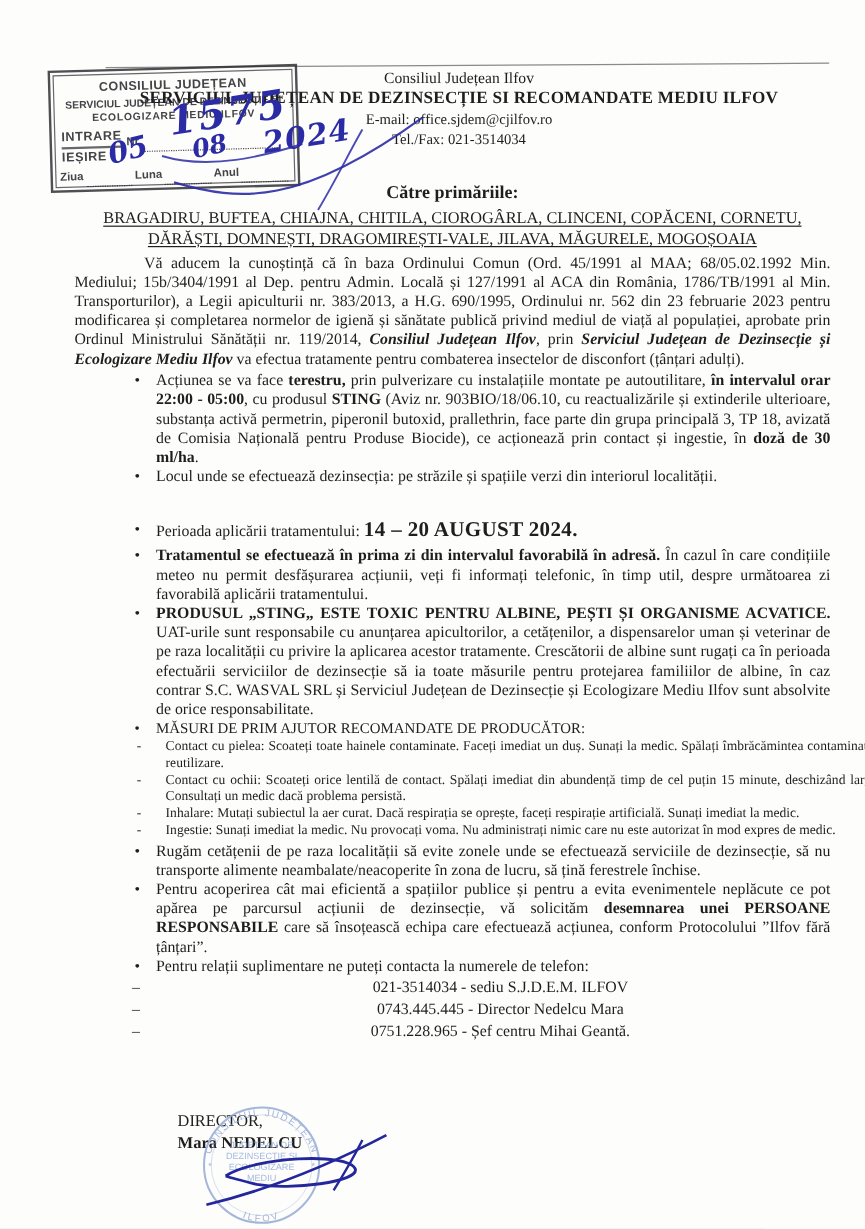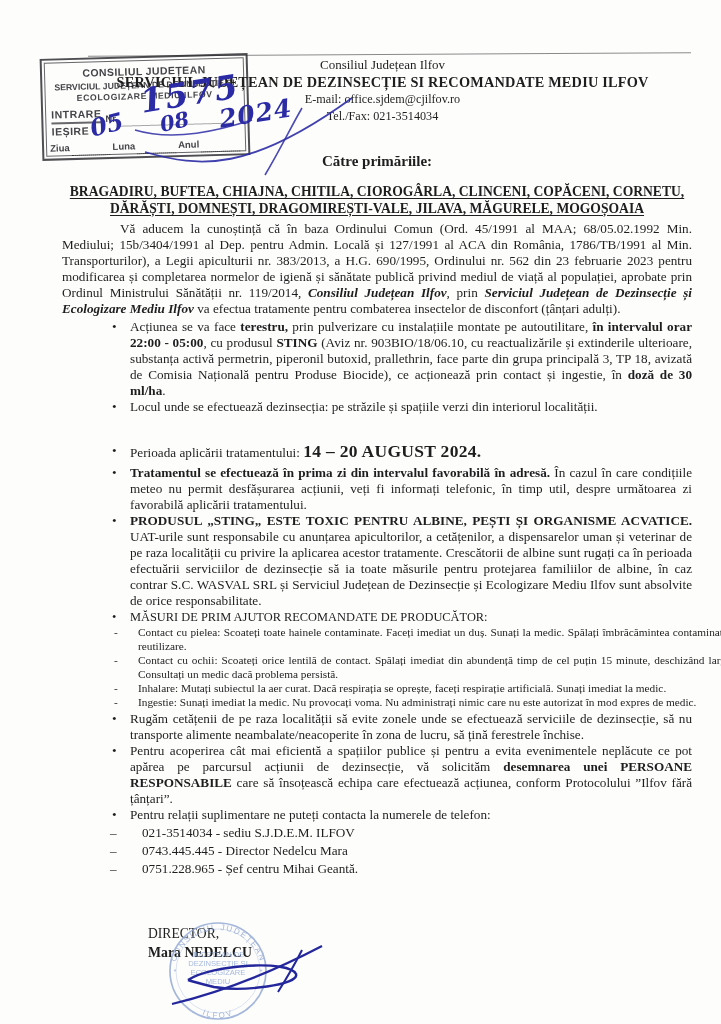--- a/index.html
+++ b/index.html
@@ -39,33 +39,33 @@
   .hand{position:absolute; color:#2b2ba6; font-family:"DejaVu Serif", serif;
     font-style:italic; font-weight:bold; pointer-events:none;}
   .hand-nr{left:140px; top:86px; font-size:33px; transform:rotate(-9deg); letter-spacing:2px;}
   .hand-ziua{left:90px; top:117px; font-size:24px; transform:rotate(-14deg);}
   .hand-luna{left:160px; top:114px; font-size:21px; transform:rotate(-12deg);}
   .hand-anul{left:219px; top:106px; font-size:25px; transform:rotate(-9deg); letter-spacing:1px;}
   .ink-svg{position:absolute; pointer-events:none;}
   
   .body-flow{position:absolute; top:152px; left:62px; width:630px;}
   .to-heading{text-align:center; font-weight:bold; font-size:15px; line-height:18px;}
-  .recipients{text-align:center; font-weight:bold; font-size:13.6px; line-height:16.8px;
-    text-decoration:underline; text-underline-offset:2px; margin-top:14px;}
+  .recipients{text-align:center; font-weight:normal; font-size:13.6px; line-height:16.8px;
+    text-decoration:underline; text-underline-offset:2px; margin-top:4px;}
   .intro{ text-align:justify; text-indent:58px; margin-top:3px; }
   ul.main-list{list-style:none; margin:2px 0 0 0; padding:0;}
   li.bullet{position:relative; padding-left:68px; text-align:justify;}
   li.bullet::before{content:"\2022"; position:absolute; left:50px; top:0;}
   li.small-head{font-size:12.4px;}
   li.big-date{line-height:24px;margin-top:24px;}
   ul.sub-list{list-style:none; margin:0; padding:0; font-size:11.3px; line-height:14px;}
   li.sub{position:relative; padding-left:76px; text-align:justify; width:638px;}
   li.sub::before{content:"-"; position:absolute; left:52px; top:0;}
   ul.phone-list{list-style:none; margin:1px 0 0 0; padding:0; line-height:18.4px;}
-  li.phone{position:relative; padding-left:80px;}
+  li.phone{position:relative; padding-left:80px;text-align:center;}
   li.phone::before{content:"\2013"; position:absolute; left:48px; top:0;}
   .b{font-weight:bold;}
   .bi{font-weight:bold; font-style:italic;}
   .big{font-weight:bold; font-size:17.5px; letter-spacing:.3px;}
   
   .sig-block{position:absolute; left:148px; top:924px;}
   .sig-role{font-size:13.6px; line-height:19px;}
   .sig-name{font-size:13.8px; font-weight:bold; line-height:19px;}
   .round-stamp{position:absolute; left:152px; top:916px; opacity:.8;}
 </style>

